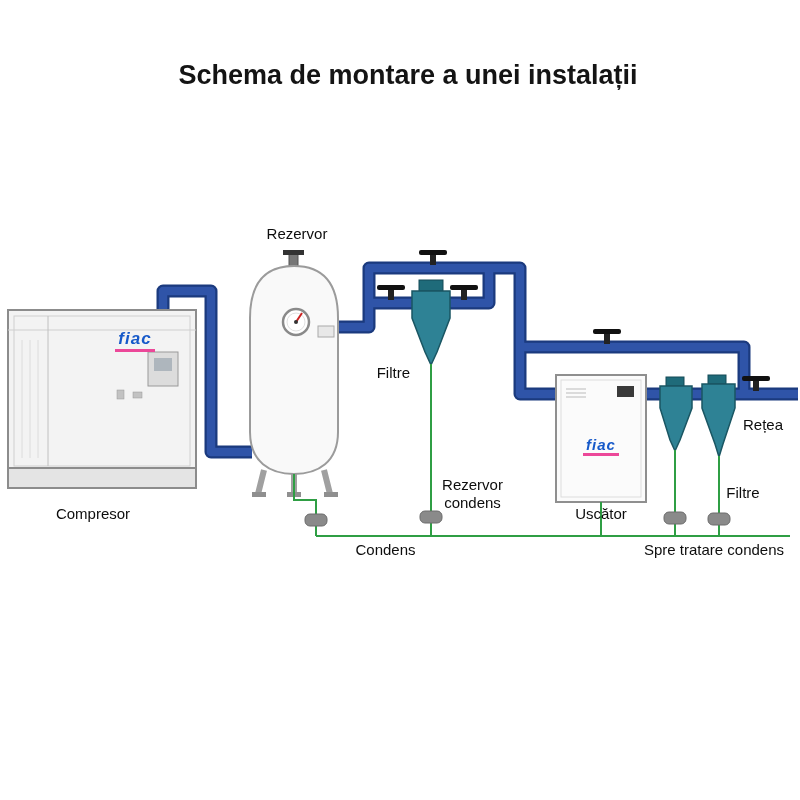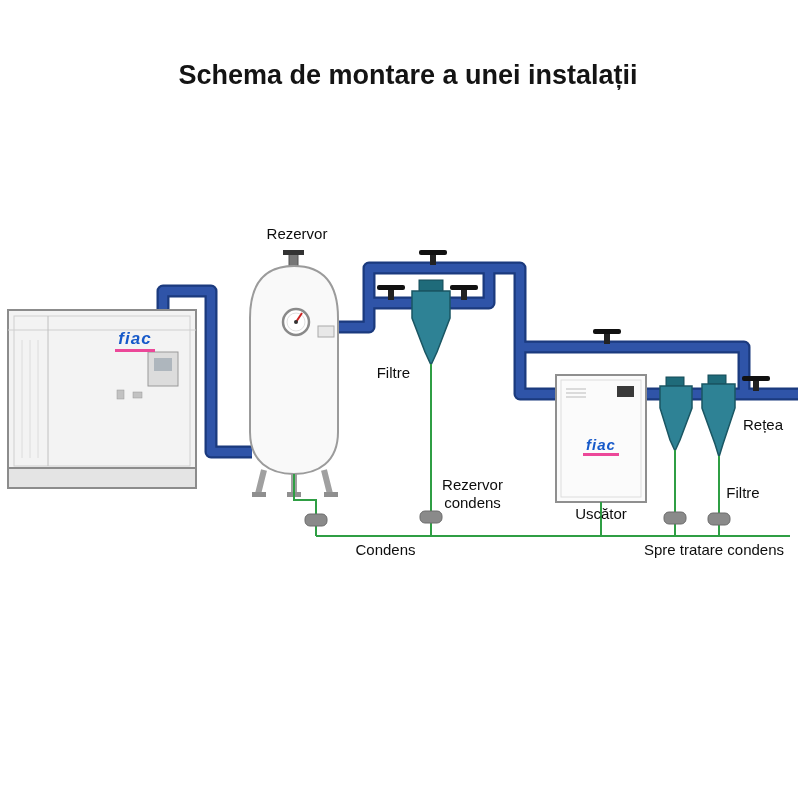--- a/index.html
+++ b/index.html
@@ -157,20 +157,21 @@
 
   <div class="lbl" style="left:242px;top:225px;width:110px;">Rezervor</div>
 
   <div class="lbl right" style="left:345px;top:364px;width:65px;">Filtre</div>
 
   <div class="lbl" style="left:420px;top:476px;width:105px;">
     <span style="display:block;">Rezervor</span>
     <span style="display:block;">condens</span>
   </div>
 
+  <div class="lbl" style="left:18px;top:505px;width:150px;">Compresor</div>
 
   <div class="lbl" style="left:551px;top:505px;width:100px;">Uscător</div>
 
   <div class="lbl" style="left:708px;top:458px;width:70px;margin-top:26px;">Filtre</div>
 
   <div class="lbl" style="left:731px;top:416px;width:64px;">Rețea</div>
 
   <div class="lbl" style="left:333px;top:541px;width:105px;">Condens</div>
 
   <div class="lbl" style="left:599px;top:541px;width:230px;">Spre tratare condens</div>

